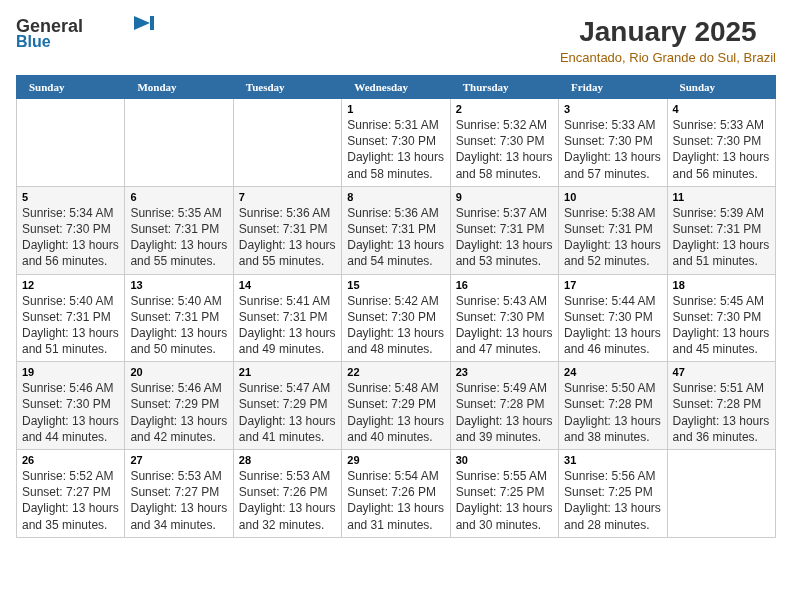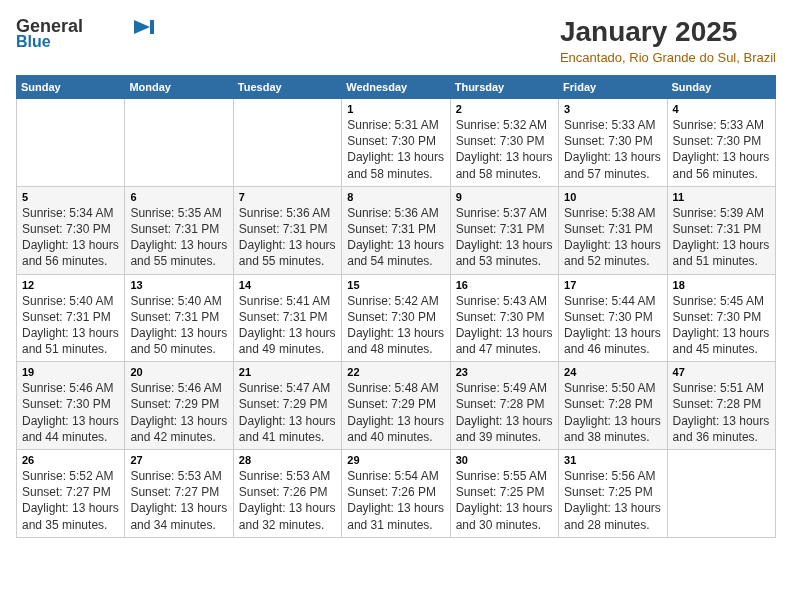--- a/index.html
+++ b/index.html
@@ -16,49 +16,49 @@
       align-items: flex-start;
       margin-bottom: 10px;
     }
     .logo {
       display: flex;
       flex-direction: column;
       align-items: flex-start;
     }
     .logo-row {
       display: flex;
-      align-items: center;
       gap: 48px;
     }
     .title-block {
-      text-align: left;
+      text-align: center;
     }
     .month-year {
       font-size: 28px;
       font-weight: bold;
       color: #333;
     }
     .location {
       font-size: 13px;
       color: #a16207;
       margin-top: 2px;
     }
     .calendar {
       width: 100%;
       border-collapse: collapse;
       font-size: 10.5px;
     }
     .calendar th {
       background: #2e6da4;
       color: #fff;
-      padding: 5px 4px;
+      padding: 5px 12px;
       text-align: left;
       font-size: 11px;
       font-weight: bold;
       border: 1px solid #2e6da4;
+      font-family: Liberation Serif, serif;
     }
     .calendar td {
       border: 1px solid #ccc;
       padding: 4px 5px;
       vertical-align: top;
       width: calc(100% / 7);
       min-height: 70px;
       background: #fff;
     }
     .calendar tr:nth-child(even) td {

